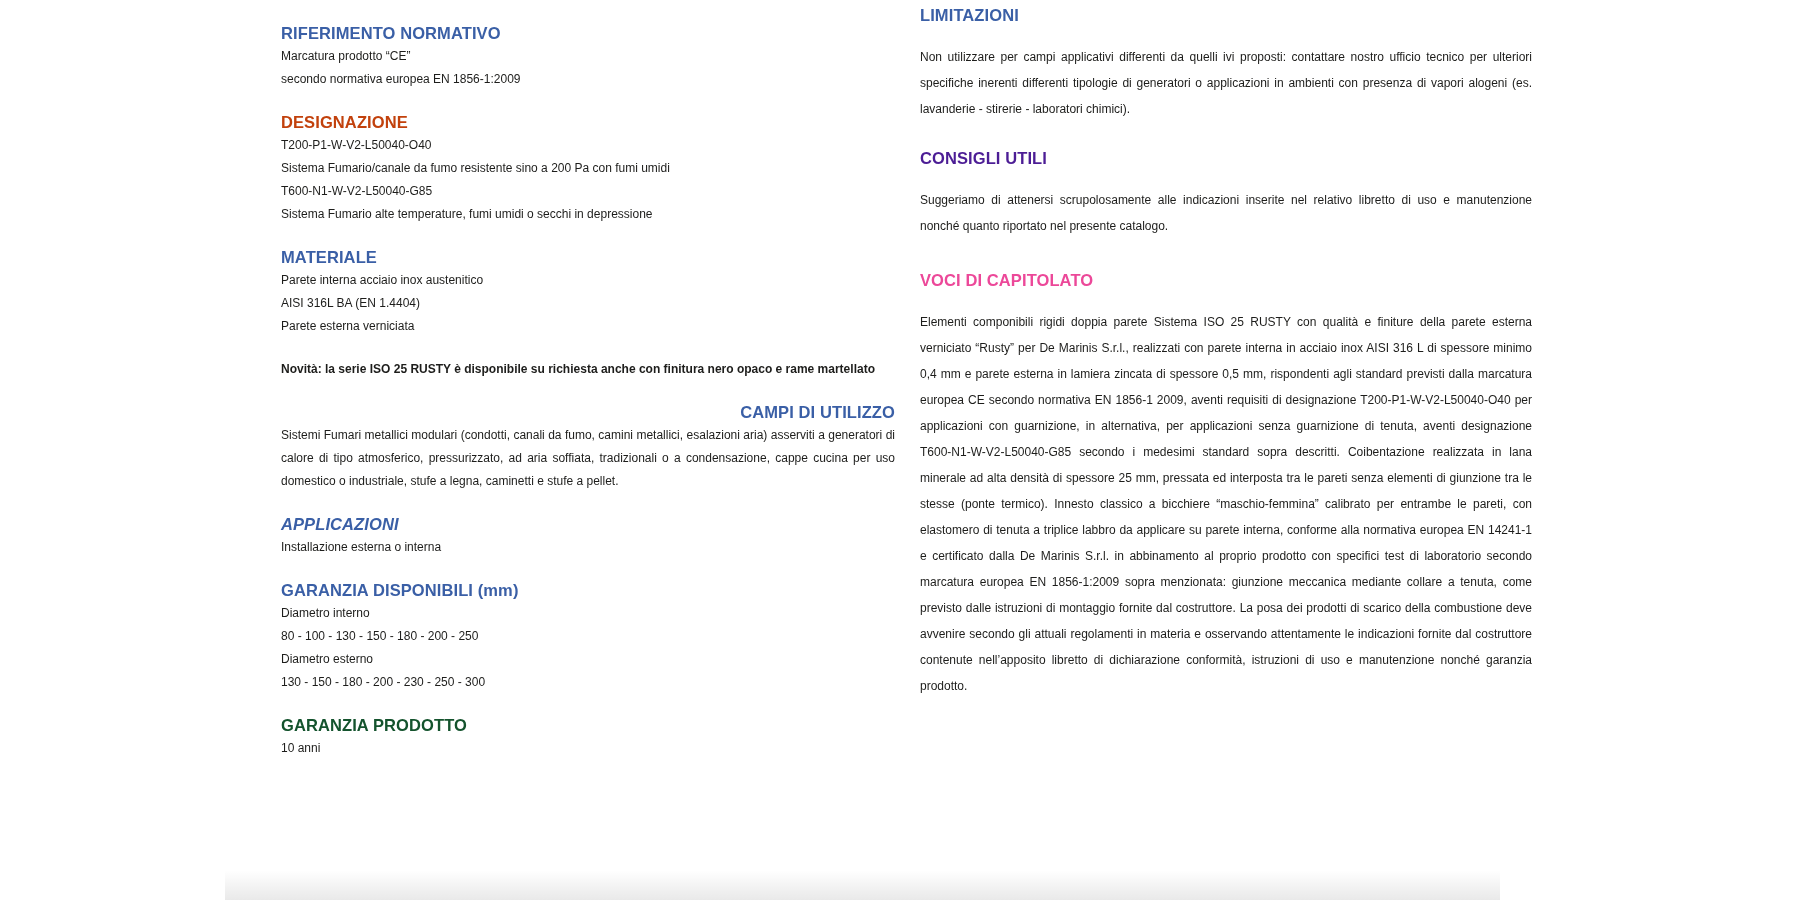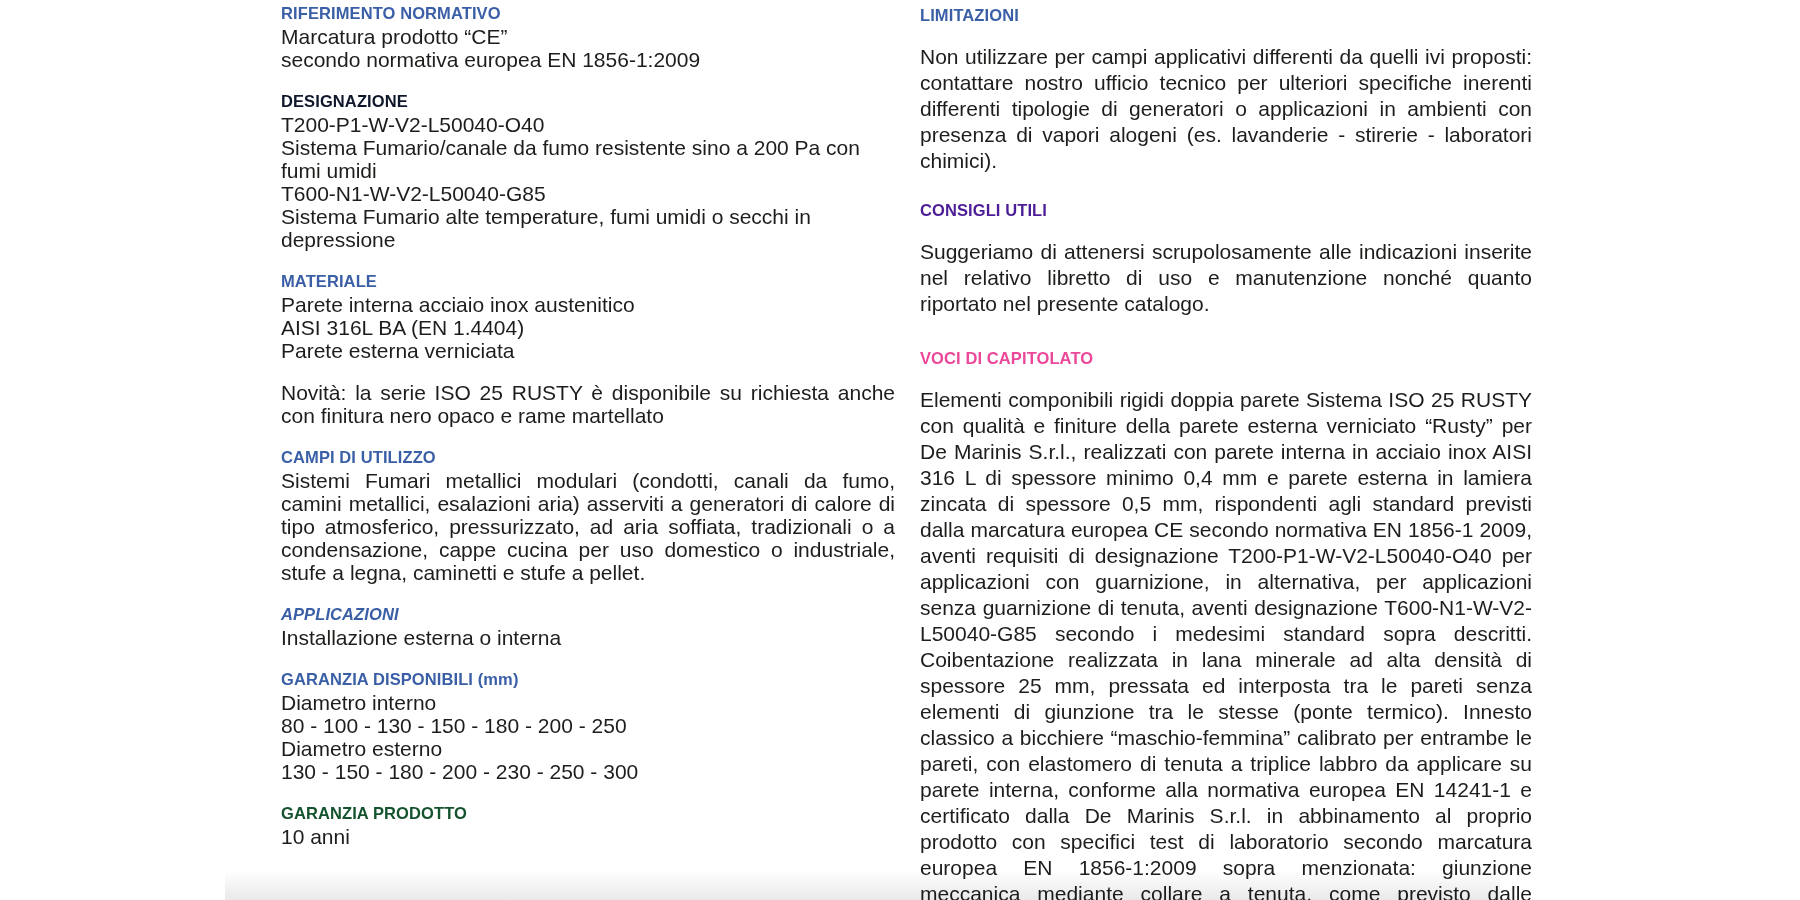--- a/index.html
+++ b/index.html
@@ -29,39 +29,39 @@
     left: 281px;
     width: 614px;
   }
   .col-right {
     left: 920px;
     width: 612px;
   }
   .doc-section {
     margin: 0;
   }
-  .col-left .doc-section { margin-bottom: 19px; }
+  .col-left .doc-section { margin-bottom: 19px; margin-top: 20px; }
   .col-right .doc-section { margin-bottom: 23px; }
   .doc-section h3 {
     margin: 0;
     font-size: 16.5px;
     font-weight: bold;
     letter-spacing: 0.1px;
   }
   .col-left .doc-section h3 { line-height: 23px; }
   .col-right .doc-section h3 { line-height: 26px; }
   .doc-section p {
     margin: 0;
-    font-size: 21px;
+    font-size: 12px;
   }
   .col-left .doc-section p { line-height: 23px; }
   .col-right .doc-section p { line-height: 26px; margin-top: 16px; }
   .doc-section p.lines { white-space: pre-line; }
   .doc-section p.justify { text-align: justify; }
-  .doc-section p.bold { font-weight: normal; }
+  .doc-section p.bold { font-weight: bold; }
   .page-bottom-shadow {
     position: absolute;
     left: 225px;
     width: 1275px;
     bottom: 0;
     height: 30px;
     background: linear-gradient(to bottom, rgba(0,0,0,0) 0%, rgba(0,0,0,0.085) 100%);
     pointer-events: none;
   }
 </style>
@@ -70,37 +70,37 @@
 
 <div class="page">
 
   <div class="col col-left" id="left-column">
       <section class="doc-section">
         <h3 style="color: rgb(58, 95, 166);">RIFERIMENTO NORMATIVO</h3>
         <p class="lines">Marcatura prodotto “CE”
 secondo normativa europea EN 1856-1:2009</p>
       </section>
       <section class="doc-section">
-        <h3 style="color: #0f172a;">DESIGNAZIONE</h3>
+        <h3 style="color: #c2410c;">DESIGNAZIONE</h3>
         <p class="lines">T200-P1-W-V2-L50040-O40
 Sistema Fumario/canale da fumo resistente sino a 200 Pa con fumi umidi
 T600-N1-W-V2-L50040-G85
 Sistema Fumario alte temperature, fumi umidi o secchi in depressione</p>
       </section>
       <section class="doc-section">
         <h3 style="color: rgb(58, 95, 166);">MATERIALE</h3>
         <p class="lines">Parete interna acciaio inox austenitico
 AISI 316L BA (EN 1.4404)
 Parete esterna verniciata</p>
       </section>
       <section class="doc-section">
         <p class="justify bold">Novità: la serie ISO 25 RUSTY è disponibile su richiesta anche con finitura nero opaco e rame martellato</p>
       </section>
       <section class="doc-section">
-        <h3 style="color: rgb(58, 95, 166);">CAMPI DI UTILIZZO</h3>
+        <h3 style="color: rgb(58, 95, 166); text-align: right;">CAMPI DI UTILIZZO</h3>
         <p class="justify">Sistemi Fumari metallici modulari (condotti, canali da fumo, camini metallici, esalazioni aria) asserviti a generatori di calore di tipo atmosferico, pressurizzato, ad aria soffiata, tradizionali o a condensazione, cappe cucina per uso domestico o industriale, stufe a legna, caminetti e stufe a pellet.</p>
       </section>
       <section class="doc-section">
         <h3 style="color: rgb(58, 95, 166); font-style: italic;">APPLICAZIONI</h3>
         <p class="lines">Installazione esterna o interna</p>
       </section>
       <section class="doc-section">
         <h3 style="color: rgb(58, 95, 166);">GARANZIA DISPONIBILI (mm)</h3>
         <p class="lines">Diametro interno
 80 - 100 - 130 - 150 - 180 - 200 - 250

